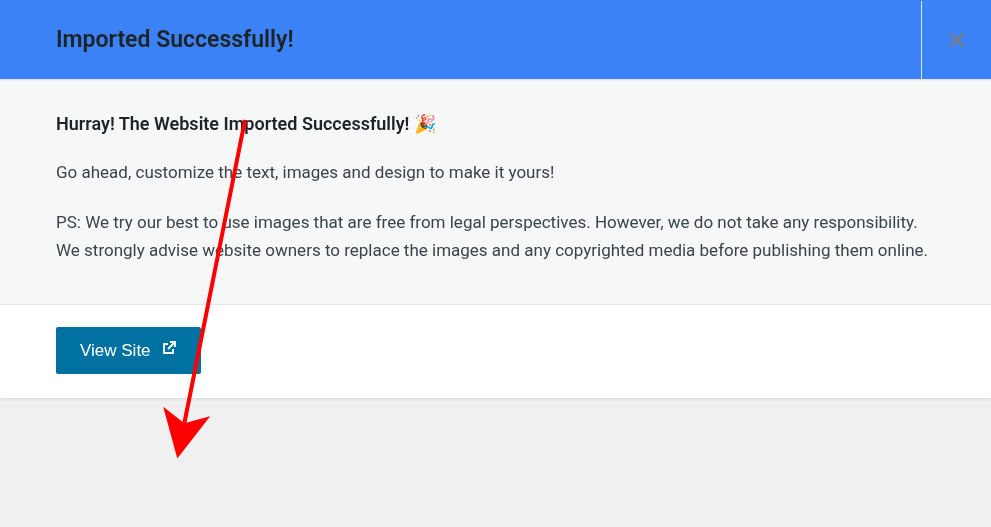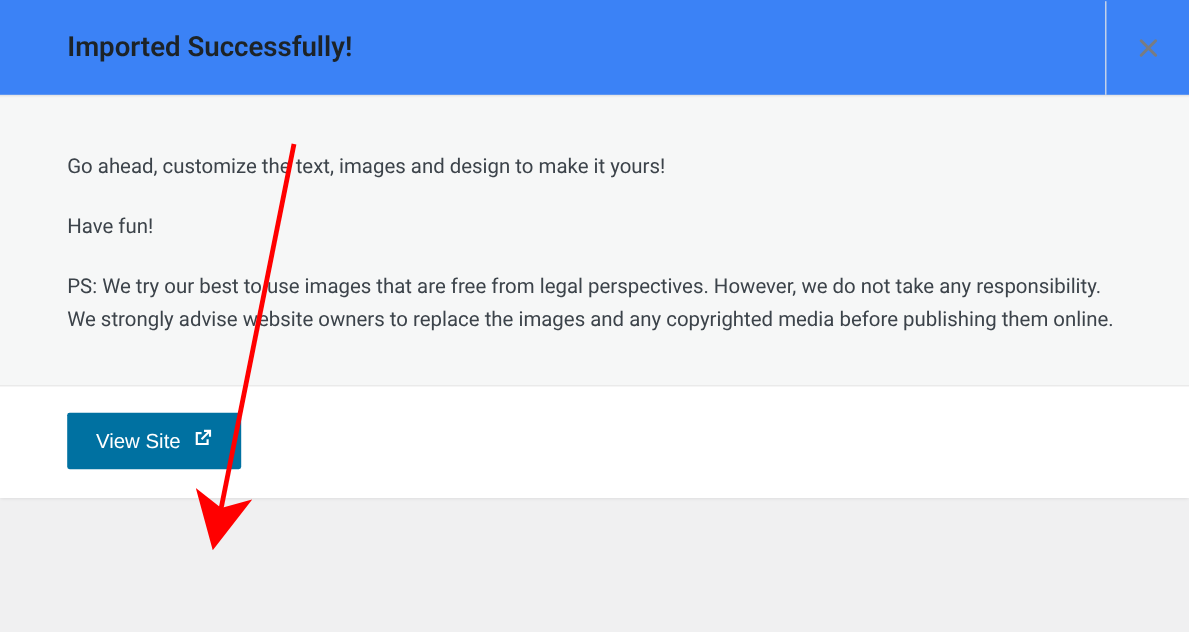--- a/index.html
+++ b/index.html
@@ -116,22 +116,22 @@
     <div class="close-btn">
       <span>
         <svg width="16" height="16" viewBox="0 0 16 16" fill="none">
           <path d="M2 2 L14 14 M14 2 L2 14" stroke="#787c82" stroke-width="2.5" stroke-linecap="round"></path>
         </svg>
       </span>
     </div>
   </div>
 
   <div class="modal-body">
+    <p class="success-heading">Hurray! The Website Imported Successfully! 🎉</p>
     <p class="body-text">Go ahead, customize the text, images and design to make it yours!</p>
-    <p class="body-text">Have fun!</p>
     <p class="body-text">PS: We try our best to use images that are free from legal perspectives. However, we do not take any responsibility. We strongly advise website owners to replace the images and any copyrighted media before publishing them online.</p>
   </div>
 
   <div class="modal-footer">
     <button class="view-site-btn">
       <span>View Site</span>
       <span class="external-icon">
         <svg width="16" height="16" viewBox="0 0 16 16" fill="none">
           <path d="M12 9 L12 13 L3 13 L3 4 L7 4" stroke="#fff" stroke-width="1.8" fill="none"></path>
           <path d="M9 2 L14 2 L14 7" stroke="#fff" stroke-width="1.8" fill="none"></path>

